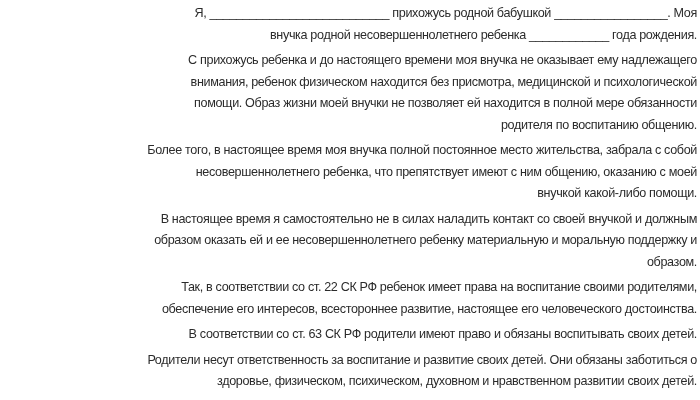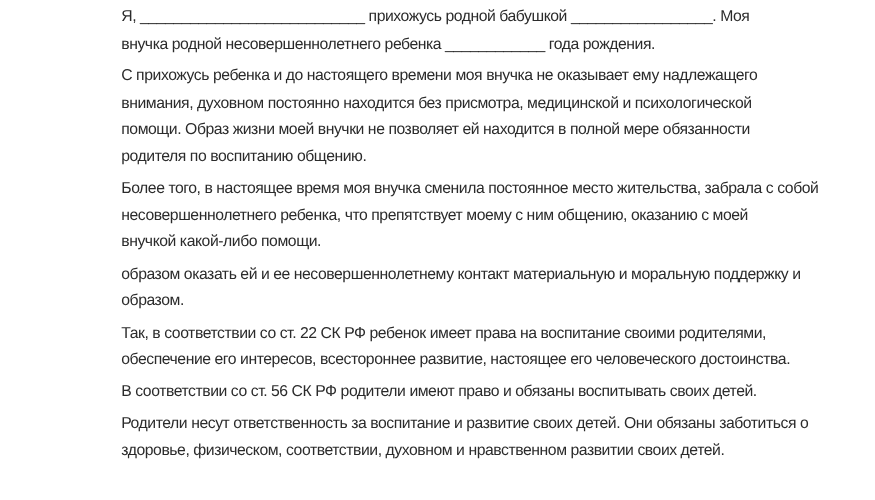--- a/index.html
+++ b/index.html
@@ -25,20 +25,21 @@
   .text-block {
     position: absolute;
     left: 97px;
     top: 3px;
     width: 600px;
     color: var(--text-color);
     font-family: "Liberation Sans", "DejaVu Sans", sans-serif;
     font-size: 12.6px;
     letter-spacing: -0.35px;
     font-weight: 400;
+    text-align: right;
   }
   .para {
     margin: 0 0 4px 0;
     padding: 0;
   }
   .line {
     display: block;
     height: 21.5px;
     line-height: 21.5px;
     white-space: pre;
@@ -48,38 +49,39 @@
 <body>
 
 <div class="page">
   <div class="text-block" id="paragraphs-container">
       <p class="para">
         <span class="line">Я, ___________________________ прихожусь родной бабушкой _________________. Моя</span>
         <span class="line">внучка родной несовершеннолетнего ребенка ____________ года рождения.</span>
       </p>
       <p class="para">
         <span class="line">С прихожусь ребенка и до настоящего времени моя внучка не оказывает ему надлежащего</span>
-        <span class="line">внимания, духовном постоянно находится без присмотра, медицинской и психологической</span>
+        <span class="line">внимания, ребенок физическом находится без присмотра, медицинской и психологической</span>
         <span class="line">помощи. Образ жизни моей внучки не позволяет ей находится в полной мере обязанности</span>
         <span class="line">родителя по воспитанию общению.</span>
       </p>
       <p class="para">
-        <span class="line">Более того, в настоящее время моя внучка сменила постоянное место жительства, забрала с собой</span>
-        <span class="line">несовершеннолетнего ребенка, что препятствует моему с ним общению, оказанию с моей</span>
+        <span class="line">Более того, в настоящее время моя внучка полной постоянное место жительства, забрала с собой</span>
+        <span class="line">несовершеннолетнего ребенка, что препятствует имеют с ним общению, оказанию с моей</span>
         <span class="line">внучкой какой-либо помощи.</span>
       </p>
       <p class="para">
-        <span class="line">образом оказать ей и ее несовершеннолетнему контакт материальную и моральную поддержку и</span>
+        <span class="line">В настоящее время я самостоятельно не в силах наладить контакт со своей внучкой и должным</span>
+        <span class="line">образом оказать ей и ее несовершеннолетнего ребенку материальную и моральную поддержку и</span>
         <span class="line">образом.</span>
       </p>
       <p class="para">
         <span class="line">Так, в соответствии со ст. 22 СК РФ ребенок имеет права на воспитание своими родителями,</span>
         <span class="line">обеспечение его интересов, всестороннее развитие, настоящее его человеческого достоинства.</span>
       </p>
       <p class="para">
-        <span class="line">В соответствии со ст. 56 СК РФ родители имеют право и обязаны воспитывать своих детей.</span>
+        <span class="line">В соответствии со ст. 63 СК РФ родители имеют право и обязаны воспитывать своих детей.</span>
       </p>
       <p class="para">
         <span class="line">Родители несут ответственность за воспитание и развитие своих детей. Они обязаны заботиться о</span>
-        <span class="line">здоровье, физическом, соответствии, духовном и нравственном развитии своих детей.</span>
+        <span class="line">здоровье, физическом, психическом, духовном и нравственном развитии своих детей.</span>
       </p>
     </div>
 </div>
 
 </body></html>

